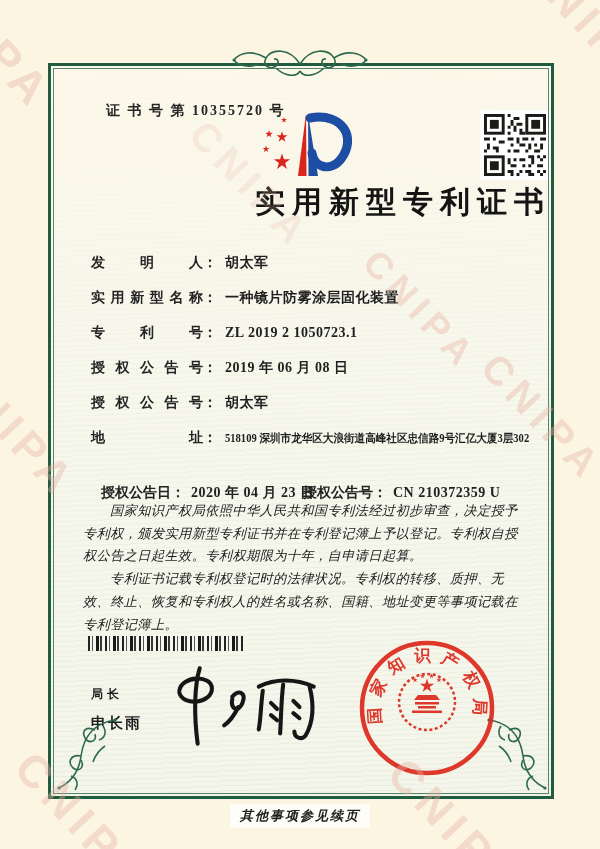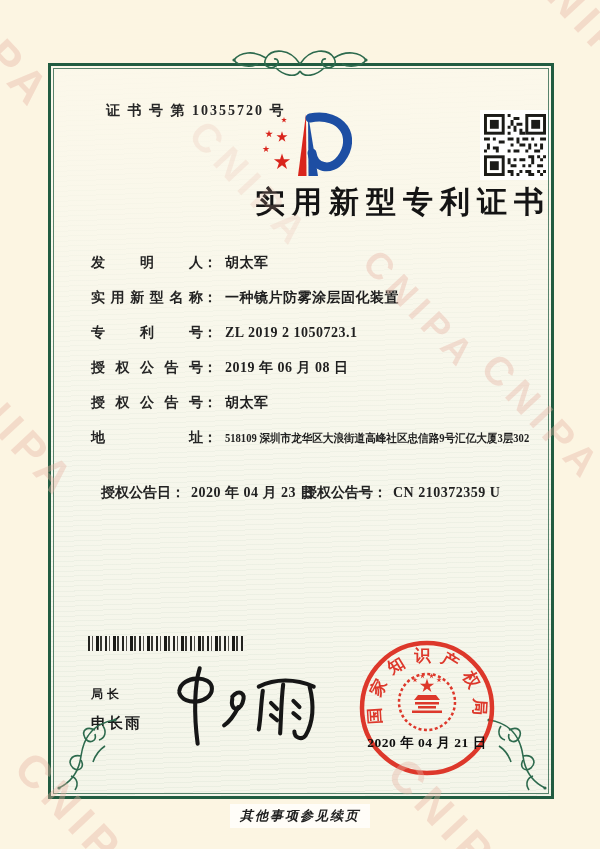--- a/index.html
+++ b/index.html
@@ -179,20 +179,24 @@
 
   <div class="abs grant-row">
     <span>
       <span class="glabel">授权公告日</span><span class="glabel">：</span><span class="gvalue">2020 年 04 月 23 日</span>
     </span>
     <span class="grant-no">
       <span class="glabel">授权公告号</span><span class="glabel">：</span><span class="gvalue">CN 210372359 U</span>
     </span>
   </div>
 
+  <div class="abs paras">
+    <p>国家知识产权局依照中华人民共和国专利法经过初步审查，决定授予专利权，颁发实用新型专利证书并在专利登记簿上予以登记。专利权自授权公告之日起生效。专利权期限为十年，自申请日起算。</p>
+    <p>专利证书记载专利权登记时的法律状况。专利权的转移、质押、无效、终止、恢复和专利权人的姓名或名称、国籍、地址变更等事项记载在专利登记簿上。</p>
+  </div>
 
   <div class="abs barcode"></div>
 
   <div class="abs director-title">局长</div>
   <div class="abs director-name">申长雨</div>
 
   <div class="abs signature">
     <span class="sr">申长雨</span>
     <svg viewBox="0 0 165 88" width="168" height="90">
       <g fill="none" stroke="#161616" stroke-width="4" stroke-linecap="round">
@@ -223,21 +227,20 @@
       <use href="#star" transform="translate(-12,-22) scale(0.28)"></use>
       <use href="#star" transform="translate(-4.5,-26) scale(0.28)"></use>
       <use href="#star" transform="translate(4.5,-26) scale(0.28)"></use>
       <use href="#star" transform="translate(12,-22) scale(0.28)"></use>
       <path d="M-13,-2 L13,-2 L9,-7 L-9,-7 Z"></path>
       <rect x="-12" y="0" width="24" height="2.5"></rect>
       <rect x="-9" y="4" width="18" height="2.5"></rect>
       <rect x="-15" y="8.5" width="30" height="2.5"></rect>
     </g>
   </svg>
-  <div class="abs seal-date">2020 年 04 月 21 日</div>
 
 
   <svg class="abs flourish-bl" viewBox="0 0 64 78">
     <g fill="none" stroke="#2d6a4d" stroke-width="1.6">
       <path d="M60,4 C34,8 28,26 26,40 C24,56 16,66 4,72"></path>
       <path d="M26,40 C16,38 12,46 18,52 C24,56 30,52 26,44"></path>
       <path d="M40,14 C32,10 26,14 30,22 C34,28 42,26 40,18"></path>
       <path d="M48,10 C52,16 50,22 44,24"></path>
       <path d="M16,60 C22,62 24,68 20,74"></path>
       <path d="M50,30 C44,34 40,40 38,46"></path>

